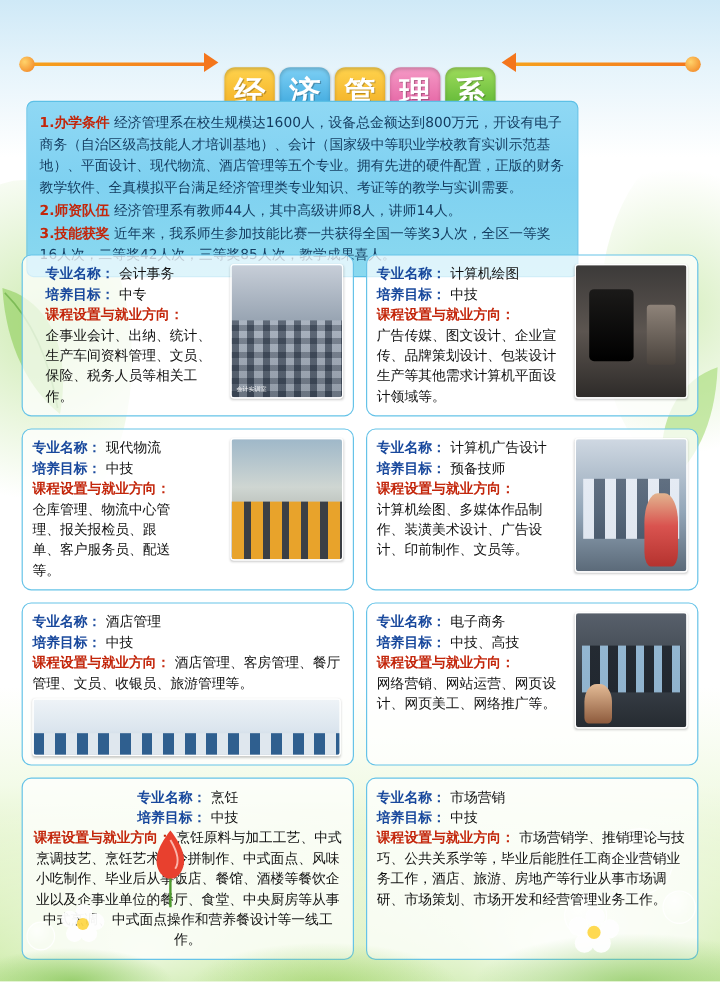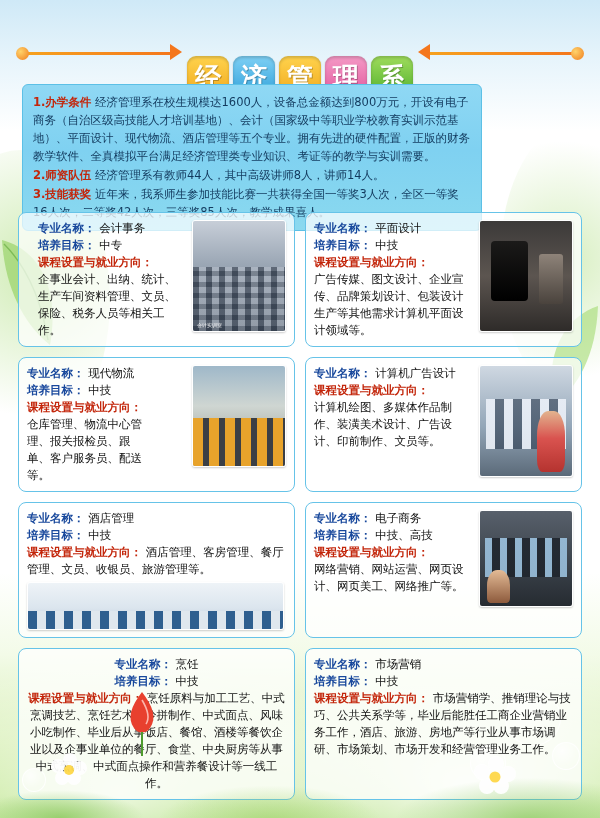--- a/index.html
+++ b/index.html
@@ -370,21 +370,21 @@
           <div class="ph ph-classroom">
             <span class="stamp">会计实训室</span>
           </div>
         </div>
       </div>
 
       <div class="card" style="min-height:122px;">
         <div class="txt">
           <div class="line">
             <span class="lbl">专业名称：</span>
-            <span class="val">平面设计</span>
+            <span class="val">计算机绘图</span>
           </div>
           <div class="line">
             <span class="lbl">培养目标：</span>
             <span class="val">中技</span>
           </div>
           <div class="line">
             <span class="lbl-red">课程设置与就业方向：</span>
           </div>
           <div class="desc">广告传媒、图文设计、企业宣传、品牌策划设计、包装设计生产等其他需求计算机平面设计领域等。</div>
         </div>
@@ -413,20 +413,24 @@
         <div class="photo" style="width:92px;height:100px;">
           <div class="ph ph-warehouse"></div>
         </div>
       </div>
 
       <div class="card" style="min-height:112px;">
         <div class="txt">
           <div class="line">
             <span class="lbl">专业名称：</span>
             <span class="val">计算机广告设计</span>
+          </div>
+          <div class="line">
+            <span class="lbl">培养目标：</span>
+            <span class="val">预备技师</span>
           </div>
           <div class="line">
             <span class="lbl-red">课程设置与就业方向：</span>
           </div>
           <div class="desc">计算机绘图、多媒体作品制作、装潢美术设计、广告设计、印前制作、文员等。</div>
         </div>
         <div class="photo" style="width:92px;height:110px;">
           <div class="ph ph-computer"></div>
         </div>
       </div>

